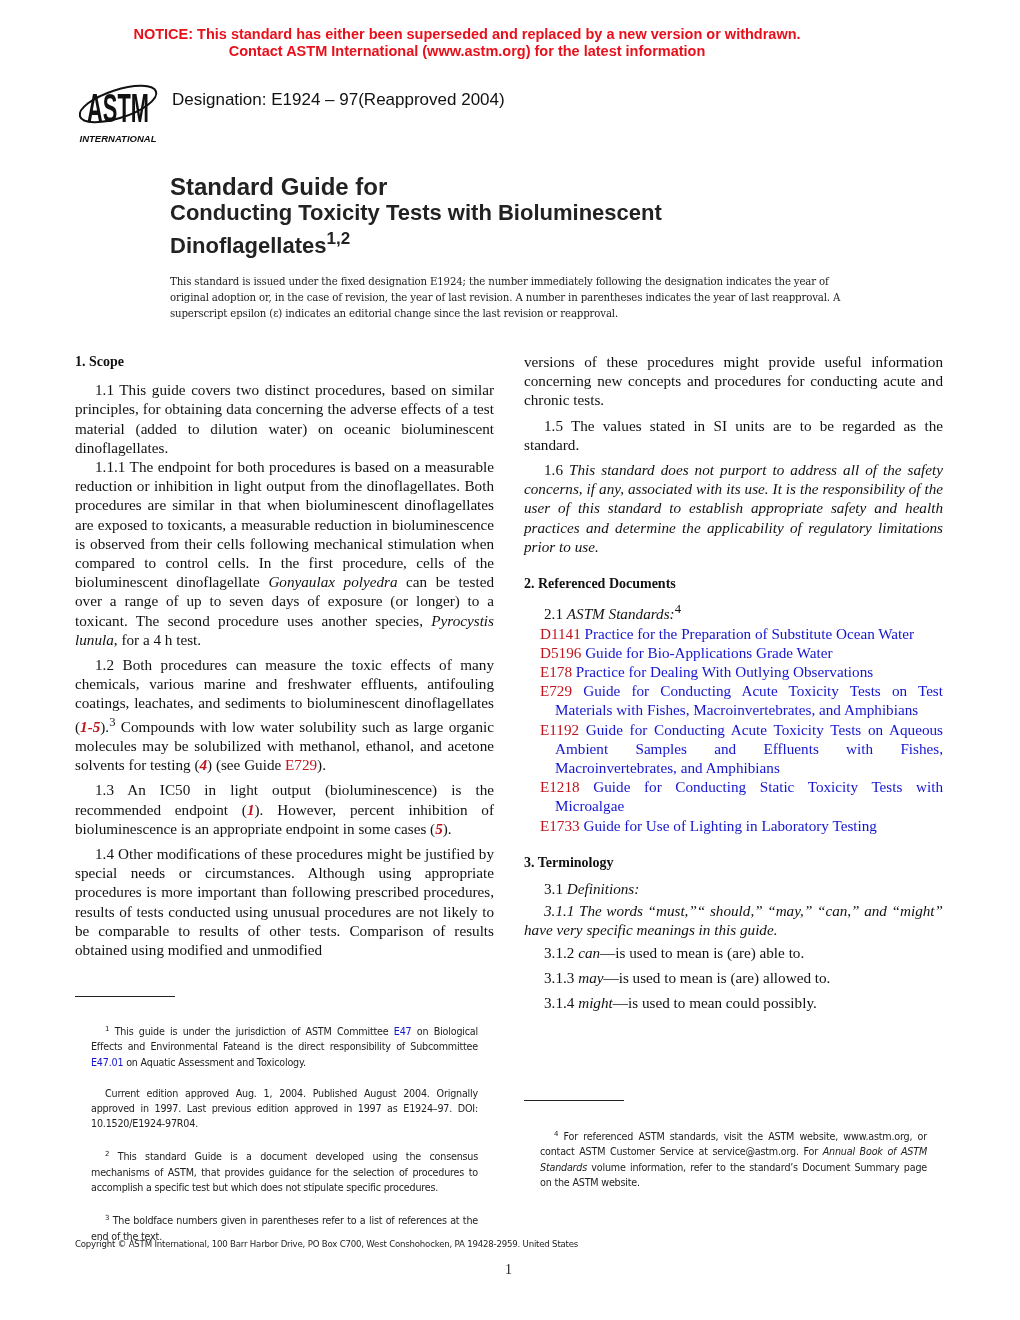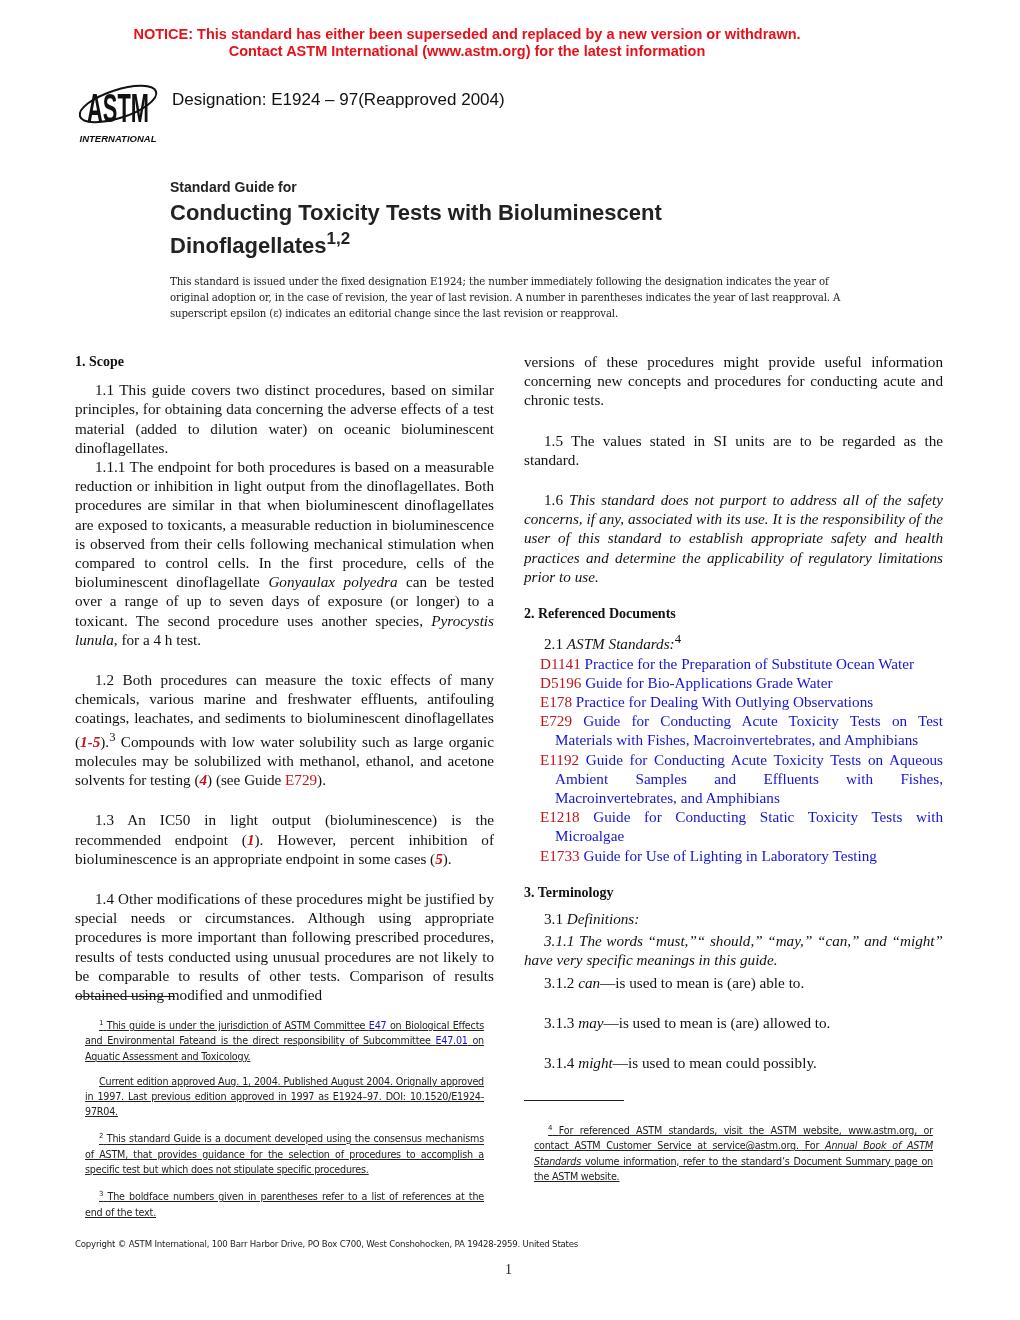--- a/index.html
+++ b/index.html
@@ -3,39 +3,39 @@
 <meta charset="utf-8">
 <style>
   html, body { margin: 0; padding: 0; background: #ffffff; }
   body { width: 1020px; height: 1320px; position: relative; overflow: hidden; color: #111; }
   .abs { position: absolute; }
   .notice { left: 0; width: 934px; top: 26px; text-align: center; color: #e8101a;
     font-family: "Liberation Sans", sans-serif; font-weight: bold; font-size: 14.5px; line-height: 17px; }
   .logo { left: 74px; top: 66px; width: 90px; height: 80px; }
   .designation { left: 172px; top: 90px; font-family: "Liberation Sans", sans-serif; font-size: 17px; color: #111; }
   .title { left: 170px; top: 174px; font-family: "Liberation Sans", sans-serif; font-weight: bold; color: #222; }
-  .title .l1 { font-size: 14px; line-height: 26px; }
+  .title .l1 { font-size: 24px; line-height: 26px; }
   .title .l2 { font-size: 22px; line-height: 26px; }
   .title sup { font-size: 17px; vertical-align: 9px; }
   .issued { left: 170px; top: 274px; width: 680px; font-family: "DejaVu Serif", serif; font-size: 10.2px;
     line-height: 16px; color: #222; letter-spacing: -0.15px; }
   .col { font-family: "Liberation Serif", serif; font-size: 15.2px; line-height: 19.2px; color: #111; text-align: justify; }
   .colL { left: 75px; top: 352px; width: 419px; }
   .colR { left: 524px; top: 352px; width: 419px; }
   .col p { margin: 0; }
   .col .ind { text-indent: 20px; }
-  .col .gap { margin-top: 21px; }
+  .col .gap { margin-top: 6px; }
   .h { font-weight: bold; font-size: 14px; margin: 0 0 9px 0 !important; }
   .red { color: #c0141c; }
   .redb { color: #c0141c; font-weight: bold; font-style: italic; }
   .blue { color: #1515d0; }
   .ref { padding-left: 31px; text-indent: -15px; text-align: justify; margin-left: 0; }
   .fnrule { width: 100px; border-top: 1px solid #222; }
   .fn { font-family: "DejaVu Sans", sans-serif; font-size: 9.6px; line-height: 15.2px; color: #222; text-align: justify; letter-spacing: -0.2px; }
-  .fn p { margin: 10px; text-indent: 14px; text-decoration: underline; }
+  .fn p { margin: 16px; text-indent: 14px; }
   .fn sup { font-size: 7px; }
   .copyright { left: 75px; top: 1239px; font-family: "DejaVu Sans", sans-serif; font-size: 8.6px; color: #222; letter-spacing: -0.2px; }
   .pagenum { left: 505px; top: 1262px; font-family: "Liberation Serif", serif; font-size: 14px; color: #222; }
   i { font-style: italic; }
 </style>
 </head>
 <body>
 
 <div class="abs notice">
   <div>NOTICE: This standard has either been superseded and replaced by a new version or withdrawn.</div>

